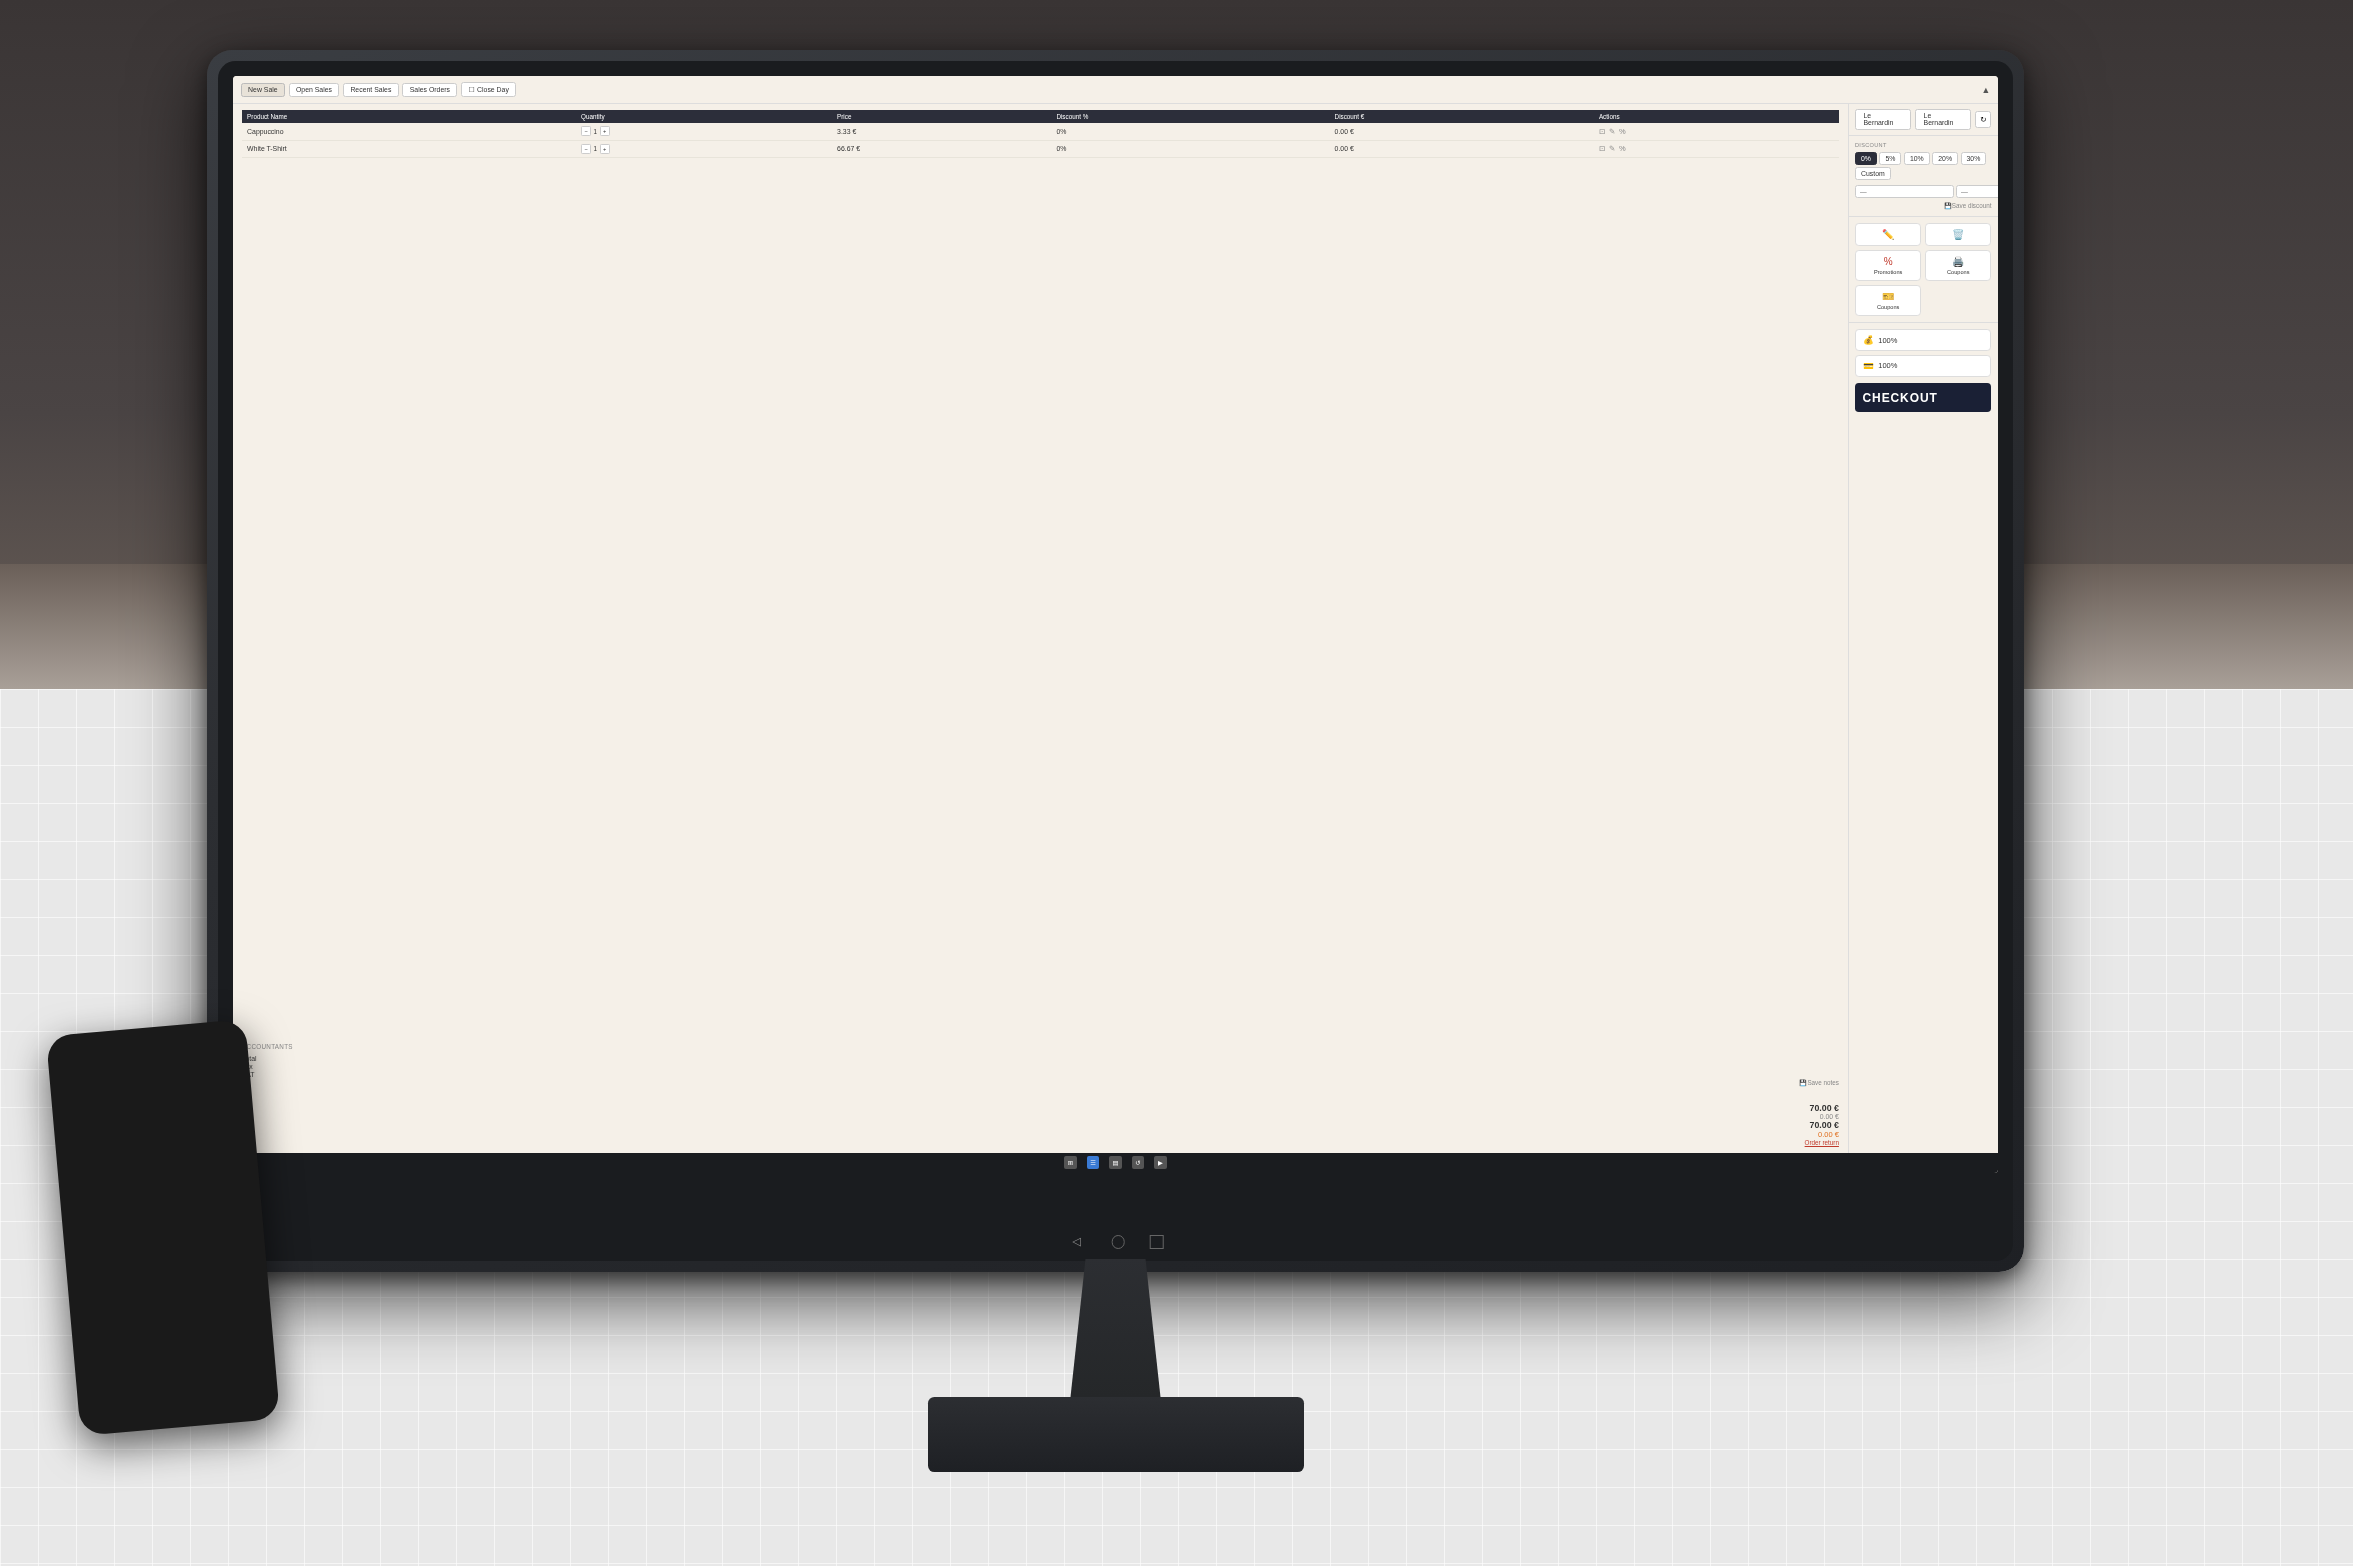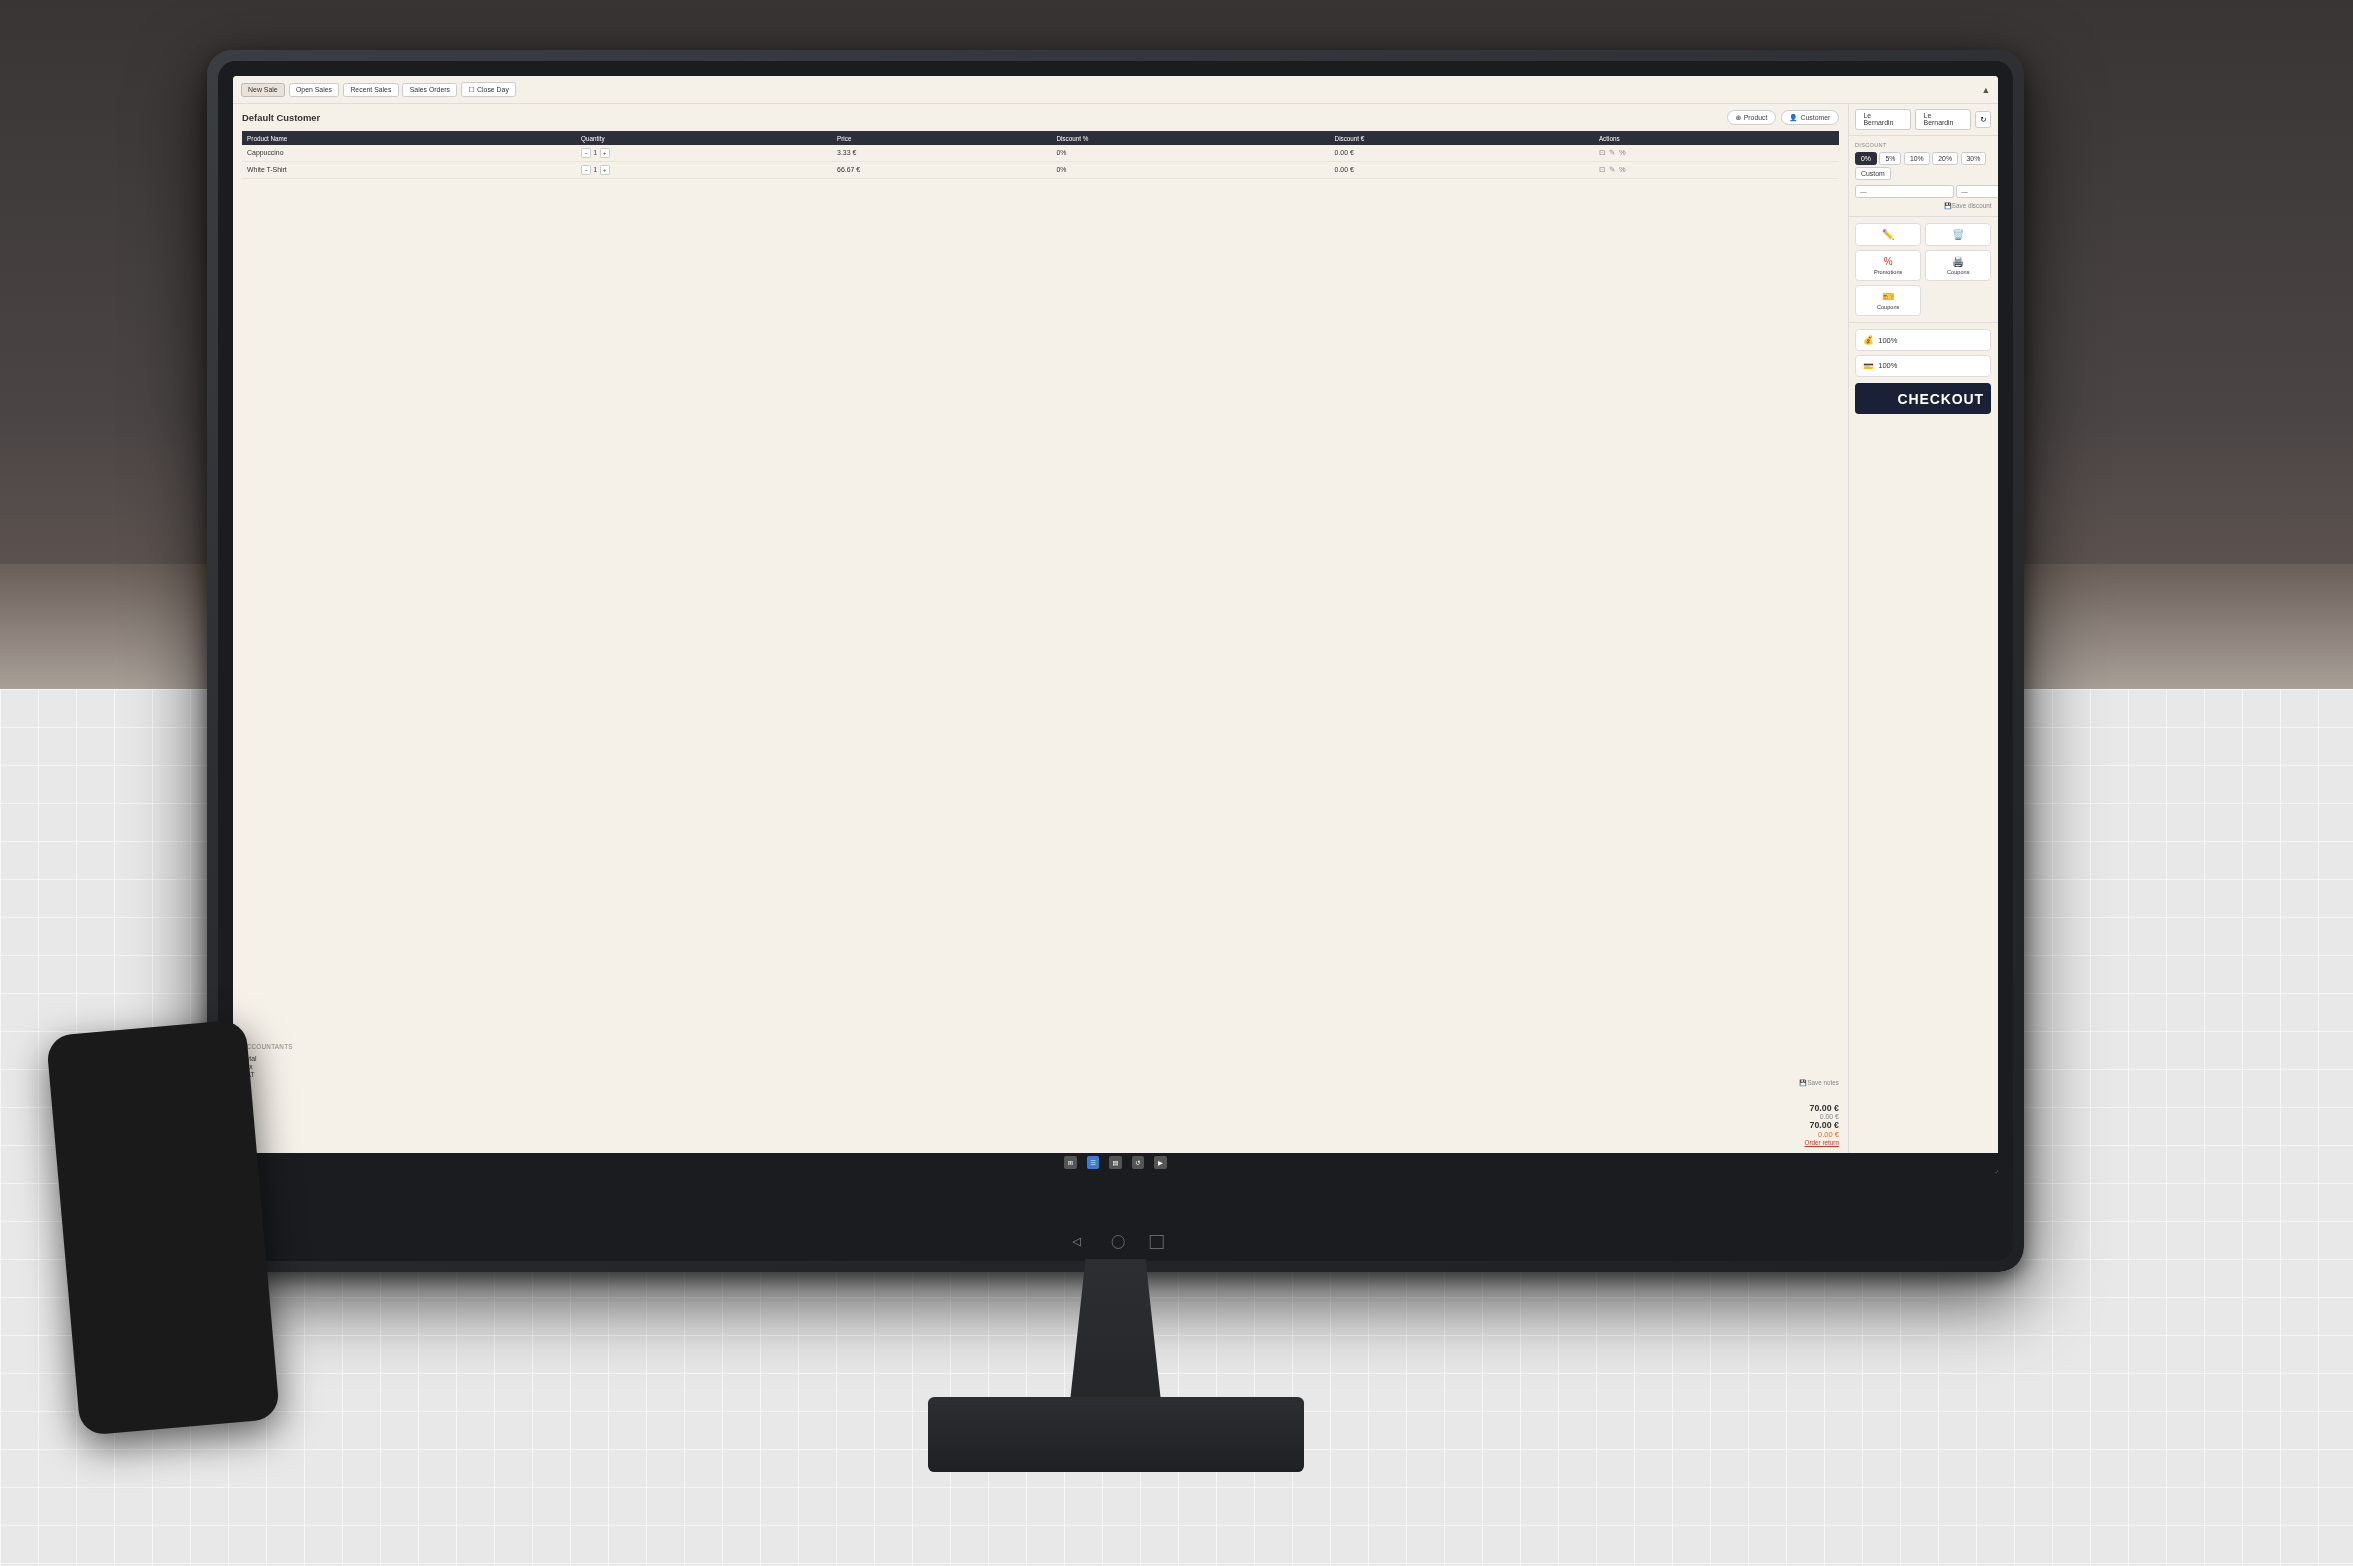--- a/index.html
+++ b/index.html
@@ -507,25 +507,25 @@
       font-size: 8.8px;
       color: #555;
     }
 
     .checkout-btn {
       background: #1a2035;
       color: #fff;
       border: none;
       border-radius: 3.8px;
       padding: 7.5px;
-      font-size: 14px;
+      font-size: 12px;
       font-weight: 700;
       letter-spacing: 0.9px;
       cursor: pointer;
-      text-align: right;
+      text-align: left;
       margin-top: 2.5px;
     }
 
     
     .taskbar {
       height: 20px;
       background: #1a1c1f;
       display: flex;
       align-items: center;
       justify-content: center;
@@ -604,33 +604,20 @@
             <span>☐</span>
             <span>Close Day</span>
           </div>
           <div class="wifi-icon">▲</div>
         </div>
 
         <div class="main-content">
 
           <div class="order-panel">
 
-            <div class="customer-header">
-              <span class="customer-title">Default Customer</span>
-              <div class="customer-buttons">
-                <div class="header-btn">
-                  <span>⊕</span>
-                  <span>Product</span>
-                </div>
-                <div class="header-btn">
-                  <span>👤</span>
-                  <span>Customer</span>
-                </div>
-              </div>
-            </div>
 
             <table class="order-table">
               <thead>
                 <tr>
                   <th>Product Name</th>
                   <th>Quantity</th>
                   <th>Price</th>
                   <th>Discount %</th>
                   <th>Discount €</th>
                   <th>Actions</th>

